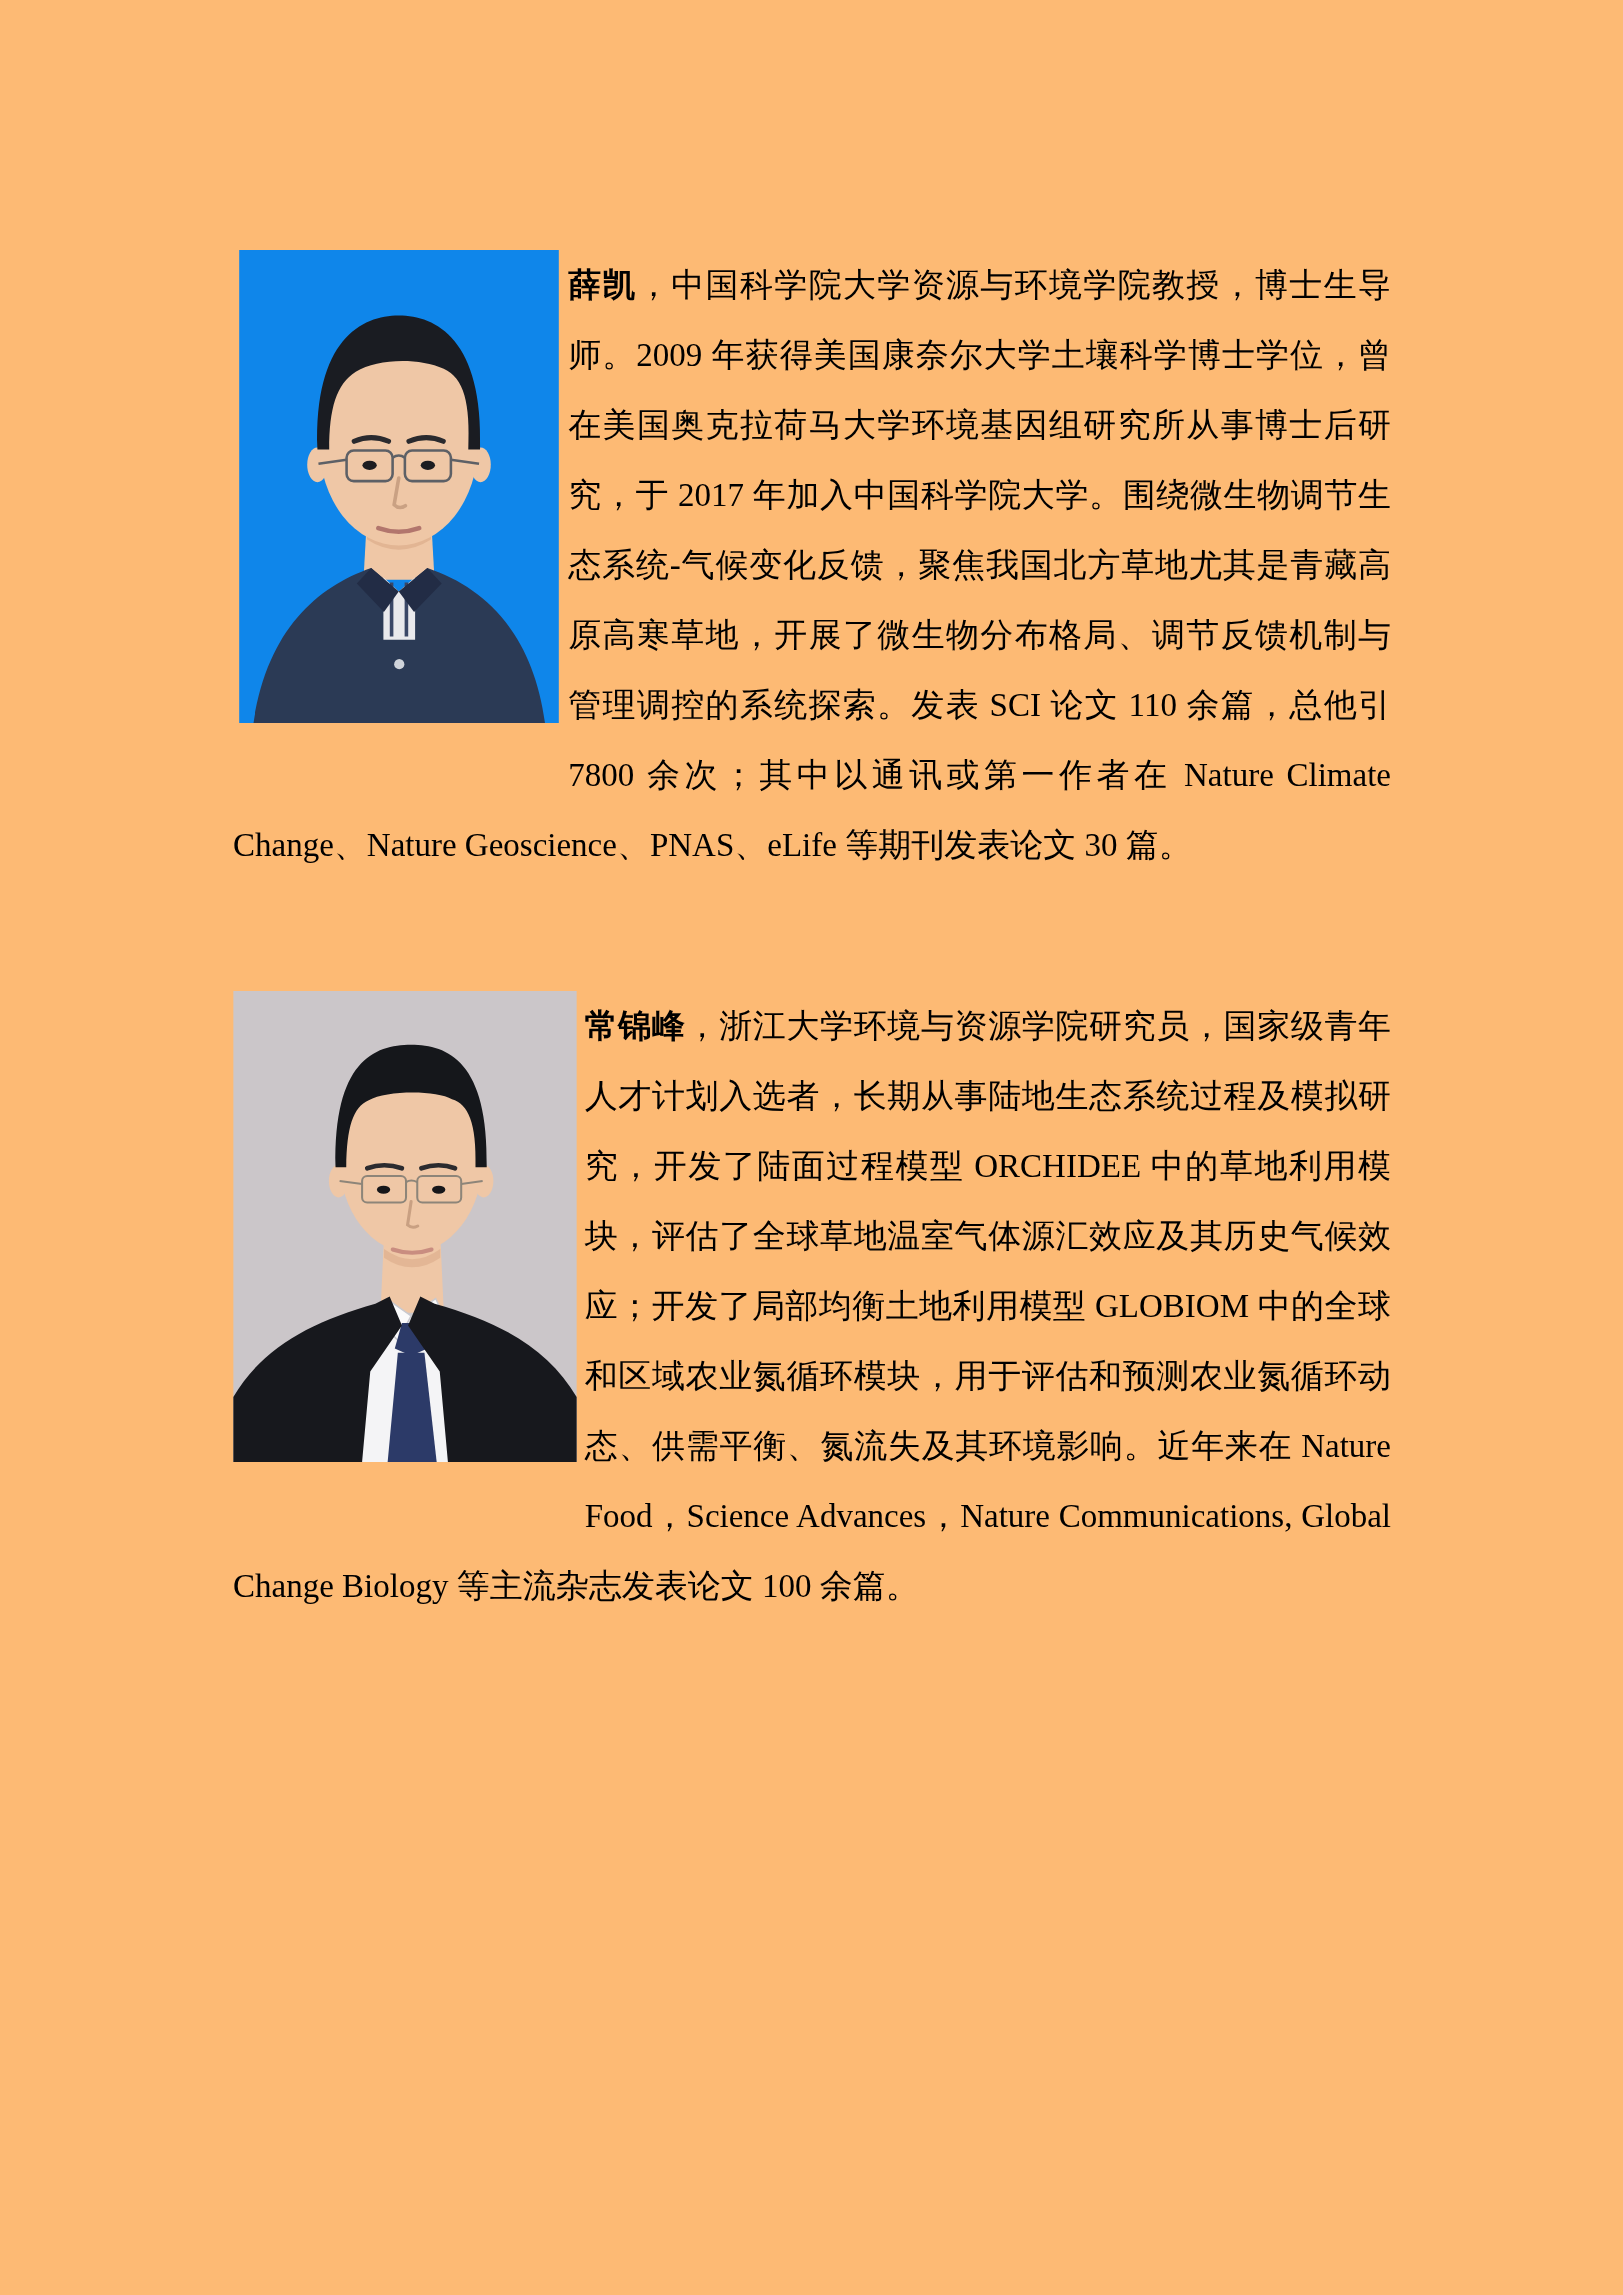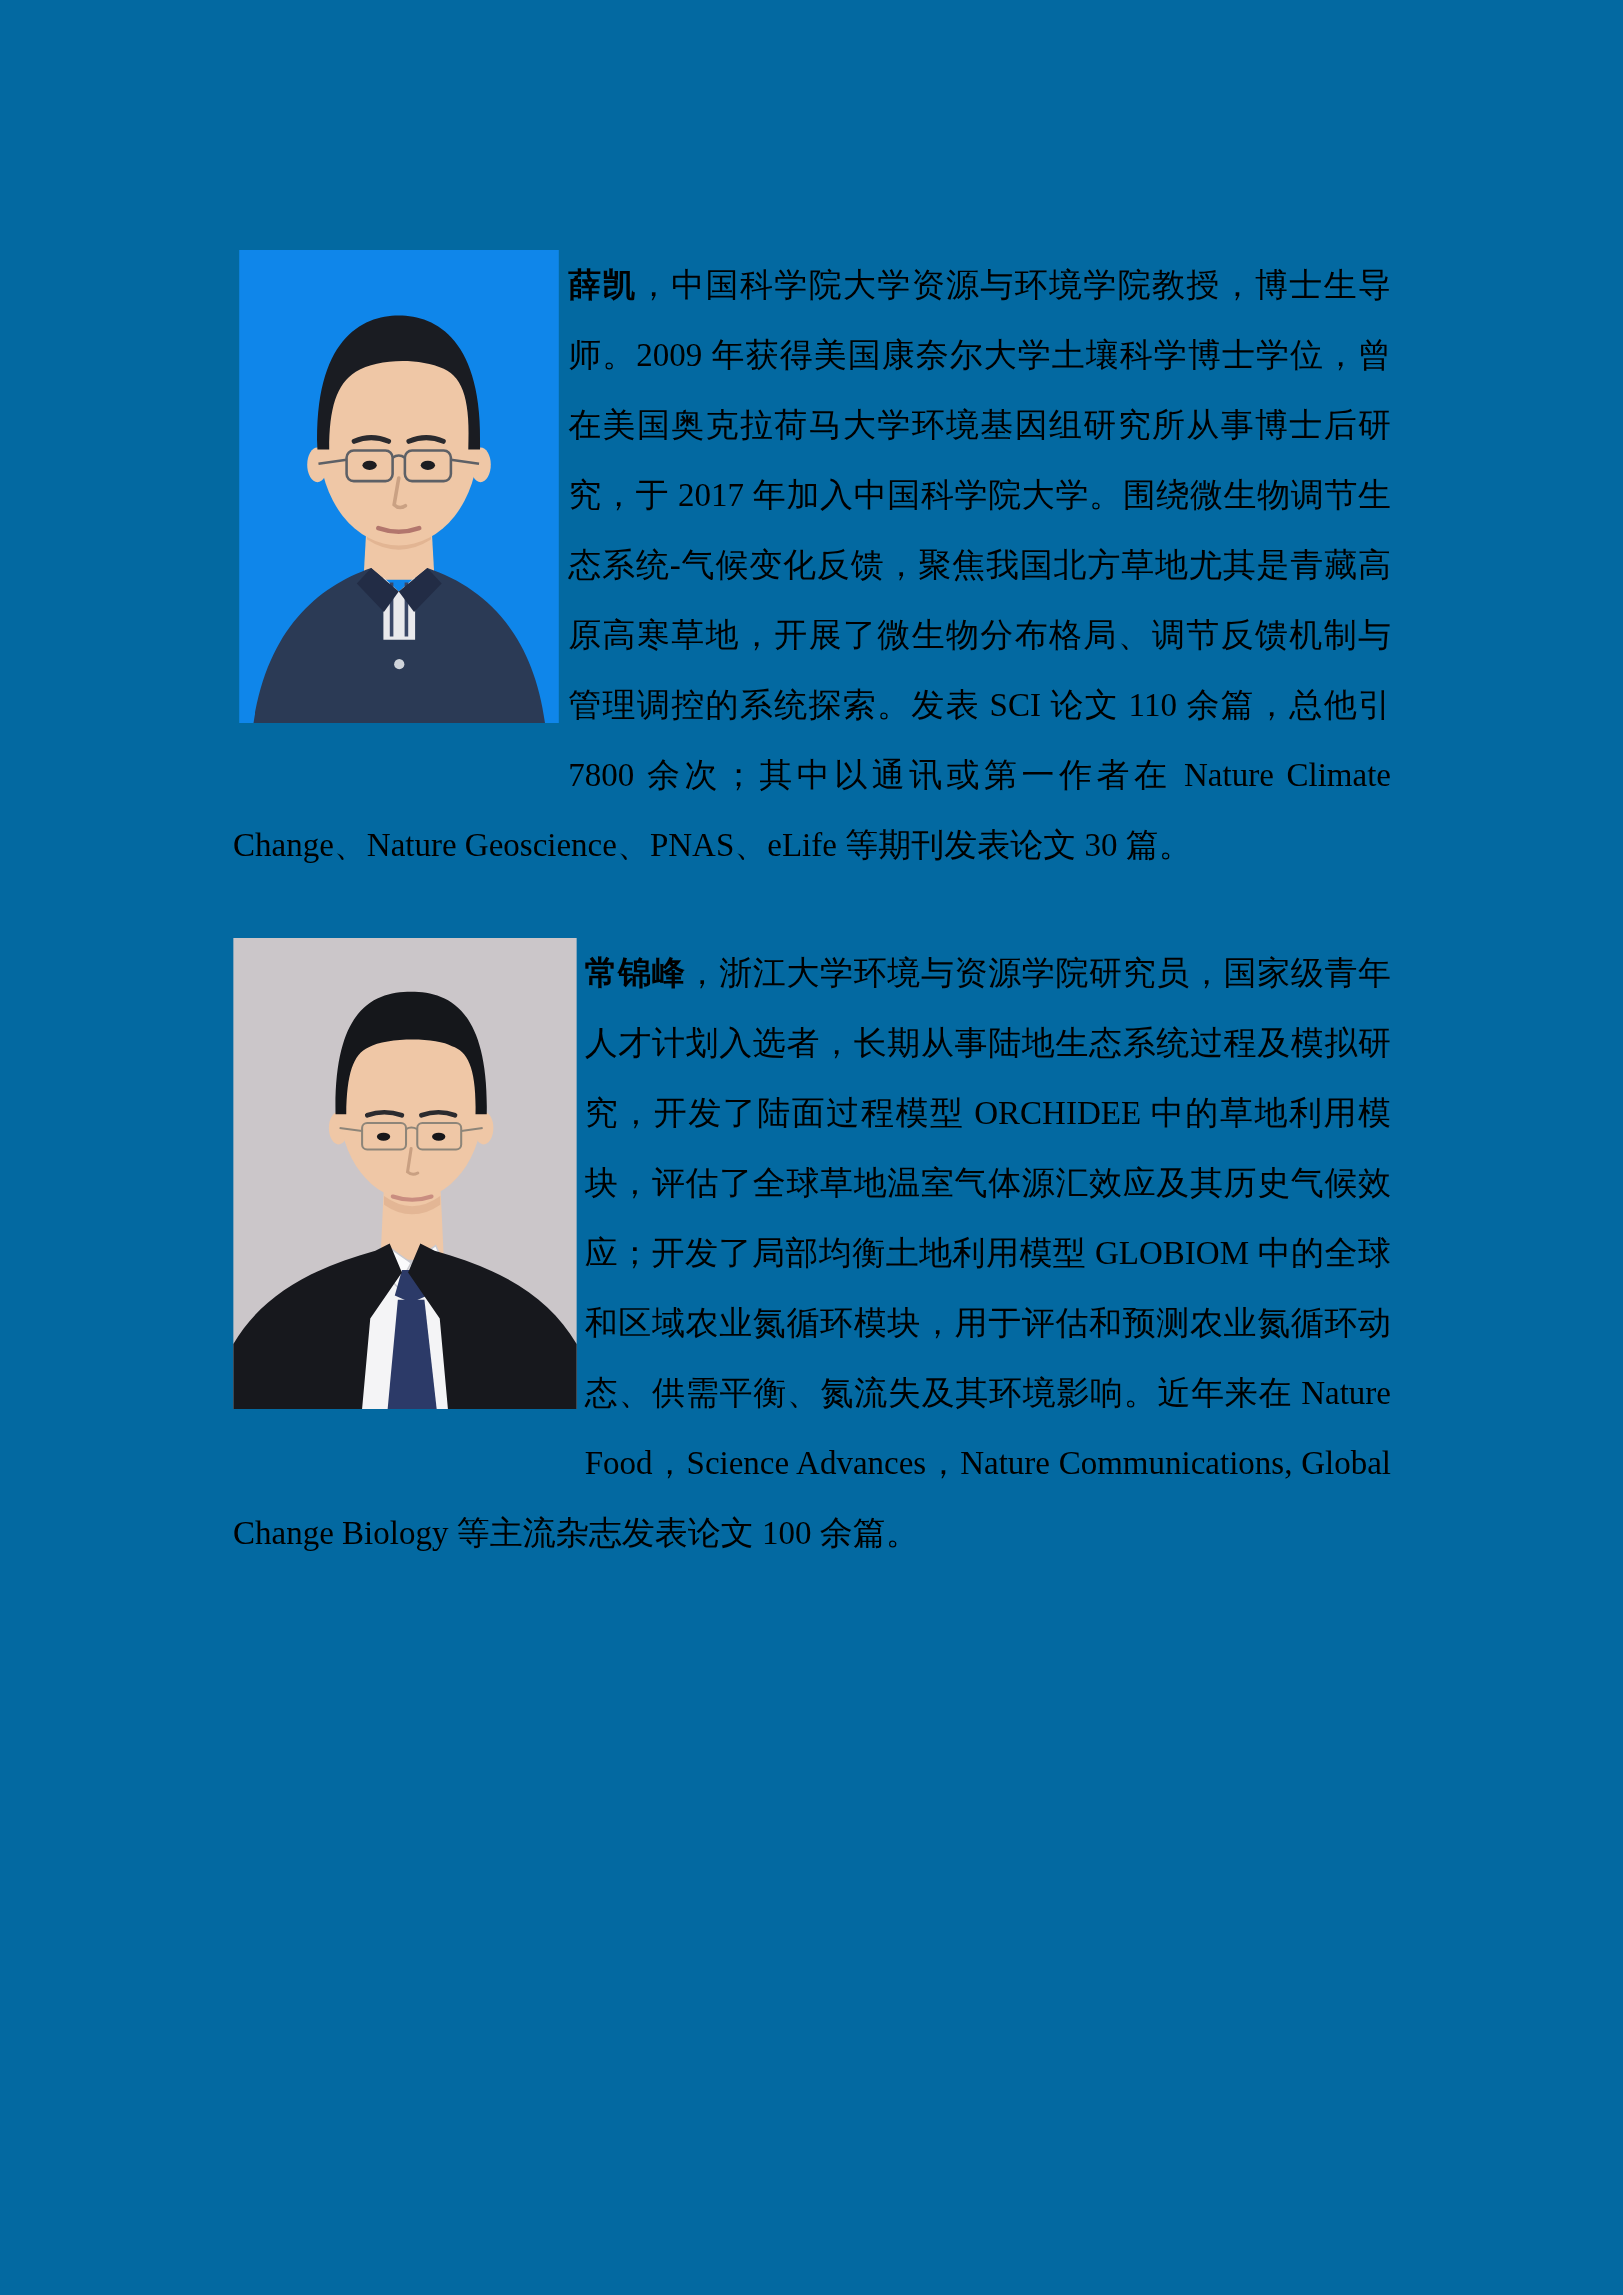--- a/index.html
+++ b/index.html
@@ -1,34 +1,34 @@
 <!DOCTYPE html>
 <html style="font-size:8.2px"><head>
 <meta charset="utf-8">
 <style>
   html, body { margin: 0; padding: 0; background: #ffffff; }
   .page {
     position: relative;
     width: 1623px;
     height: 2295px;
-    background: #0369a1;
+    background: #fdba74;
     overflow: hidden;
     color: #000;
     font-family: "Liberation Serif", "DejaVu Serif", serif;
   }
   .bio {
     position: absolute;
     left: 233px;
     width: 1158px;
     font-size: 33px;
     line-height: 70px;
     text-align: justify;
   }
   #bio1 { top: 217px; }
-  #bio2 { top: 905px; }
+  #bio2 { top: 958px; }
   .photo-float { float: left; display: block; }
   #photo1-wrap { margin: 0 9.2px 61px 6.1px; width: 320px; height: 473px; }
   #photo2-wrap { margin: 0 7.7px 63px 0;  width: 344px; height: 471px; }
   .photo-float svg { display: block; }
   .bio b { font-weight: bold; }
   .signature {
     position: absolute;
     top: 1697px;
     right: 248px;
     text-align: right;

